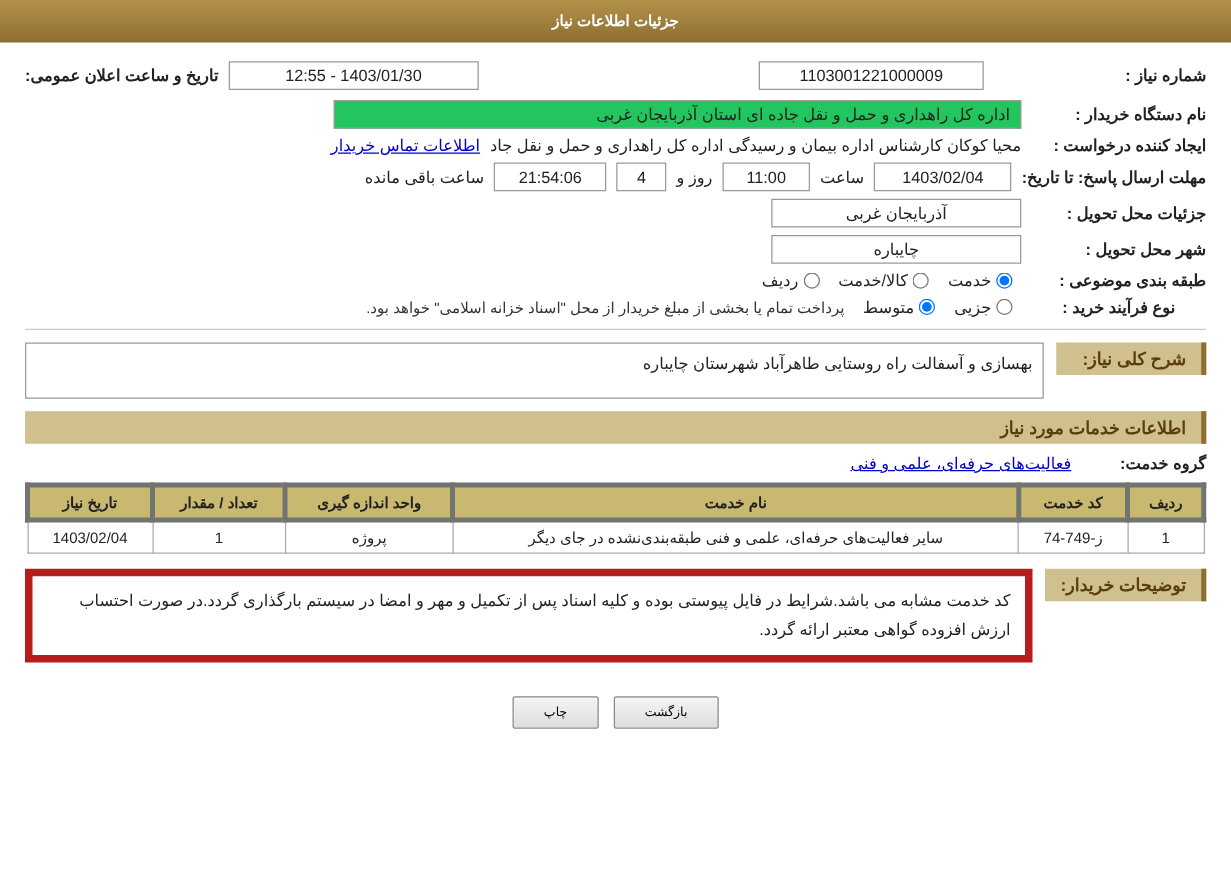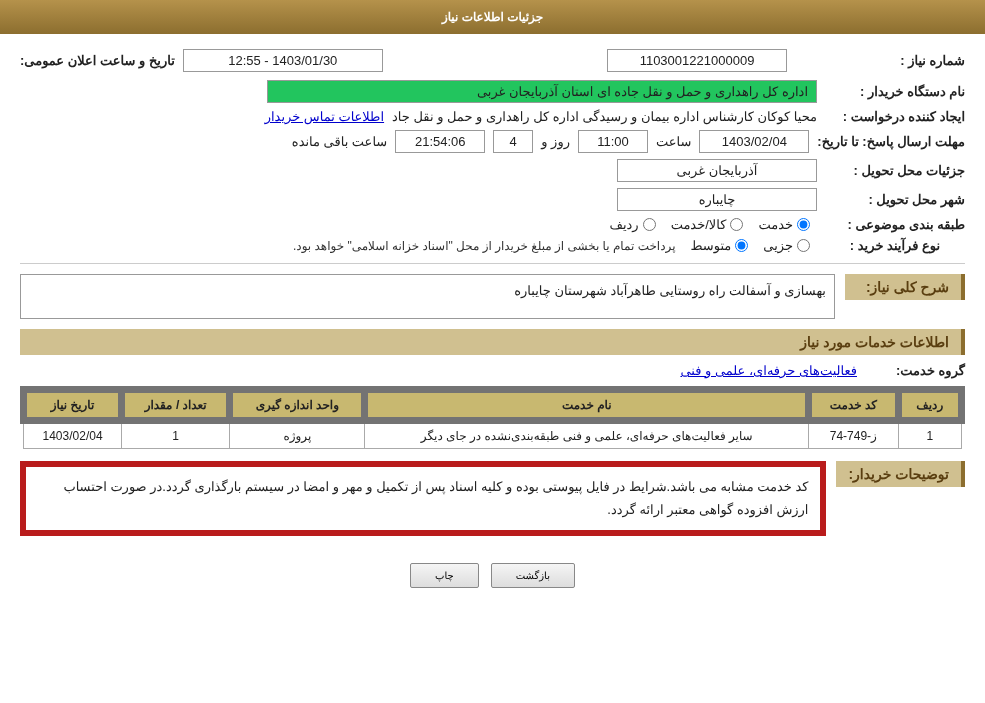--- a/index.html
+++ b/index.html
@@ -78,21 +78,21 @@
       gap: 4px;
     }
     .service-table {
       width: 100%;
       border-collapse: collapse;
       margin-bottom: 12px;
       border: 1px solid #aaa;
     }
     .service-table th {
       background: #c8b870;
-      border: 7px solid #737373;
+      border: 4px solid #737373;
       padding: 5px 8px;
       text-align: center;
       font-weight: bold;
       font-size: 12px;
     }
     .service-table td {
       border: 1px solid #aaa;
       padding: 5px 8px;
       text-align: center;
       font-size: 12px;

